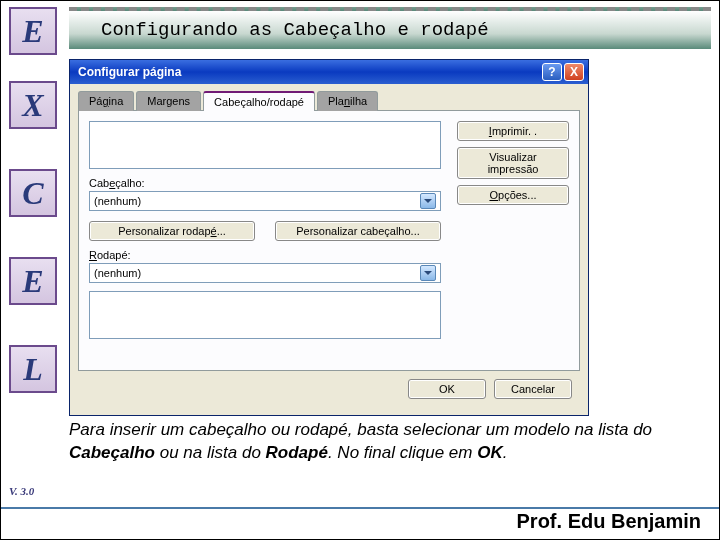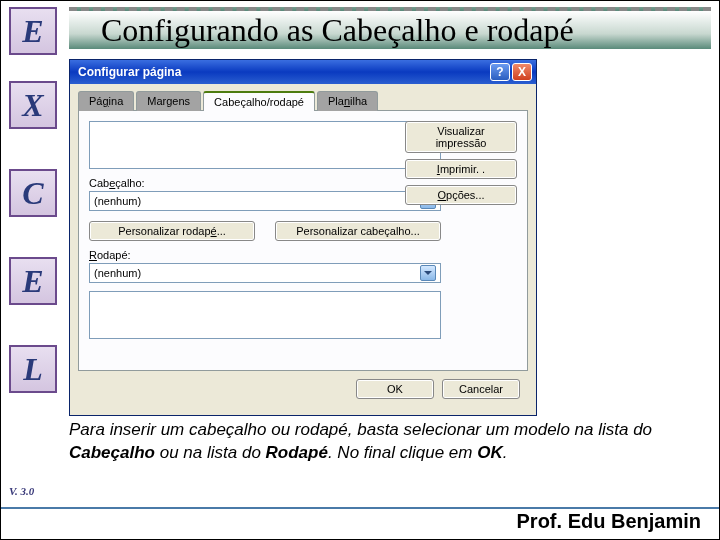--- a/index.html
+++ b/index.html
@@ -9,33 +9,33 @@
 
 .side-letters { position: absolute; left: 8px; top: 0; width: 48px; }
 .side-letter { width: 48px; height: 48px; border: 2px solid #6b4a8c; background: linear-gradient(to bottom, #e8dff0, #d4c5e0); color: #2a3a7a; font-size: 32px; font-weight: bold; font-style: italic; display: flex; align-items: center; justify-content: center; font-family: "Times New Roman", serif; }
 .sl-0 { position: absolute; top: 6px; }
 .sl-1 { position: absolute; top: 80px; }
 .sl-2 { position: absolute; top: 168px; }
 .sl-3 { position: absolute; top: 256px; }
 .sl-4 { position: absolute; top: 344px; }
 
 .title-bar { position: absolute; left: 68px; top: 6px; right: 8px; height: 42px; background: linear-gradient(to bottom, #fff 0%, #c8d8d0 60%, #5a8a7a 100%); border-top: 4px dashed #888; display: flex; align-items: center; padding-left: 32px; }
-.title-text { font-size: 32px; color: #000; font-family: Liberation Serif, serif; }
+.title-text { font-size: 19px; color: #000; font-family: Liberation Mono, monospace; }
 
-.dialog { position: absolute; left: 68px; top: 58px; width: 468px; background: #ece9d8; border: 1px solid #0a246a; font-size: 11px; }
+.dialog { position: absolute; left: 68px; top: 58px; width: 520px; background: #ece9d8; border: 1px solid #0a246a; font-size: 11px; }
 .dialog-titlebar { height: 24px; background: linear-gradient(to bottom, #3a6ee0, #0a3ac0 50%, #2a5ed0); color: #fff; display: flex; align-items: center; padding: 0 4px; }
 .dialog-title { flex: 1; font-weight: bold; padding-left: 4px; font-size: 12px; }
 .tb-btn { width: 20px; height: 18px; margin-left: 2px; display: flex; align-items: center; justify-content: center; border-radius: 3px; font-size: 12px; font-weight: bold; cursor: pointer; }
 .tb-help { background: linear-gradient(to bottom, #6a9af0, #2a5ec0); border: 1px solid #fff; color: #fff; }
 .tb-close { background: linear-gradient(to bottom, #f08a6a, #d04020); border: 1px solid #fff; color: #fff; }
 
 .dialog-body { padding: 6px 8px 8px; }
 .tabs { display: flex; border-bottom: 1px solid #919b9c; }
 .tab { padding: 3px 10px; border: 1px solid #919b9c; border-bottom: none; background: #a3a3a3; margin-right: 2px; border-radius: 3px 3px 0 0; cursor: pointer; position: relative; top: 1px; }
-.tab.active { background: #fcfcfe; border-top: 2px solid #4d7c0f; z-index: 2; }
+.tab.active { background: #fcfcfe; border-top: 2px solid #701a75; z-index: 2; }
 
 .tab-panel { background: #fcfcfe; border: 1px solid #919b9c; border-top: none; padding: 10px; position: relative; min-height: 260px; }
 
 .right-buttons { position: absolute; right: 10px; top: 10px; width: 112px; display: flex; flex-direction: column; gap: 6px; }
 .btn { background: #ece9d8; border: 1px solid #888; border-radius: 3px; padding: 3px 6px; font-size: 11px; text-align: center; cursor: pointer; box-shadow: 0 0 0 1px #fff inset; }
 
 .preview-box { width: 352px; height: 48px; background: #fff; border: 1px solid #7f9db9; }
 
 .field-row { margin-top: 8px; }
 .fld-label { font-size: 11px; margin-bottom: 2px; }
@@ -87,22 +87,22 @@
     <div class="dialog-body">
       <div class="tabs">
         <div class="tab"><span><span>Pá</span><span class="underline">g</span><span>ina</span></span></div>
         <div class="tab">Margens</div>
         <div class="tab active">Cabeçalho/rodapé</div>
         <div class="tab"><span><span>Pla</span><span class="underline">n</span><span>ilha</span></span></div>
       </div>
 
       <div class="tab-panel">
         <div class="right-buttons">
+          <div class="btn"><span class="underline">I</span><span>mprimir. .</span></div>
           <div class="btn">Visualizar impressão</div>
-          <div class="btn"><span class="underline">I</span><span>mprimir. .</span></div>
           <div class="btn"><span class="underline">O</span><span>pções...</span></div>
         </div>
 
         <div class="preview-box"></div>
 
         <div class="field-row" style="width:352px">
           <div class="fld-label"><span>Cab</span><span class="underline">e</span><span>çalho:</span></div>
           <div class="select-row">
             <div class="select">
               <span class="select-text">(nenhum)</span>

